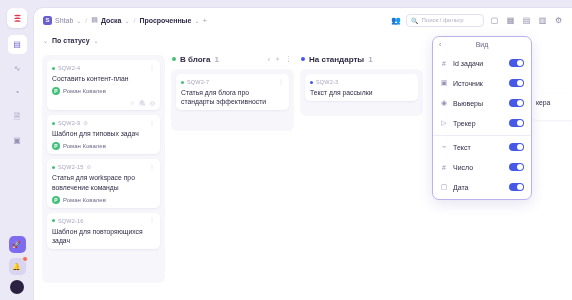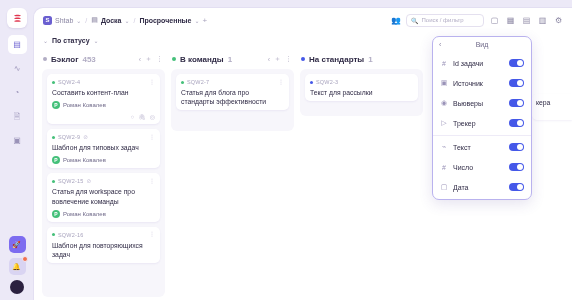--- a/index.html
+++ b/index.html
@@ -301,30 +301,20 @@
       <div class="filter-chip">
         <span class="chev">⌄</span>
         <span class="lbl">По статусу</span>
         <span class="chev">⌄</span>
       </div>
     </div>
 
     <div class="board">
 
       <div class="column">
-        <div class="col-head">
-          <span class="col-dot" style="background:#b2adc4"></span>
-          <span class="col-title">Бэклог</span>
-          <span class="col-count">453</span>
-          <span class="col-actions">
-            <span class="col-act">‹</span>
-            <span class="col-act">＋</span>
-            <span class="col-act">⋮</span>
-          </span>
-        </div>
         <div class="col-body tall">
 
           <div class="card">
             <div class="card-top">
               <span class="card-dot" style="background:#45c07a"></span>
               <span class="card-id">SQW2-4</span>
               <span class="card-menu">⋮</span>
             </div>
             <div class="card-title">Составить контент-план</div>
             <div class="card-assignee">
@@ -374,21 +364,21 @@
             </div>
             <div class="card-title">Шаблон для повторяющихся задач</div>
           </div>
 
         </div>
       </div>
 
       <div class="column">
         <div class="col-head">
           <span class="col-dot" style="background:#45c07a"></span>
-          <span class="col-title">В команды</span>
+          <span class="col-title">В блога</span>
           <span class="col-count">1</span>
           <span class="col-actions">
             <span class="col-act">‹</span>
             <span class="col-act">＋</span>
             <span class="col-act">⋮</span>
           </span>
         </div>
         <div class="col-body short">
           <div class="card">
             <div class="card-top">

